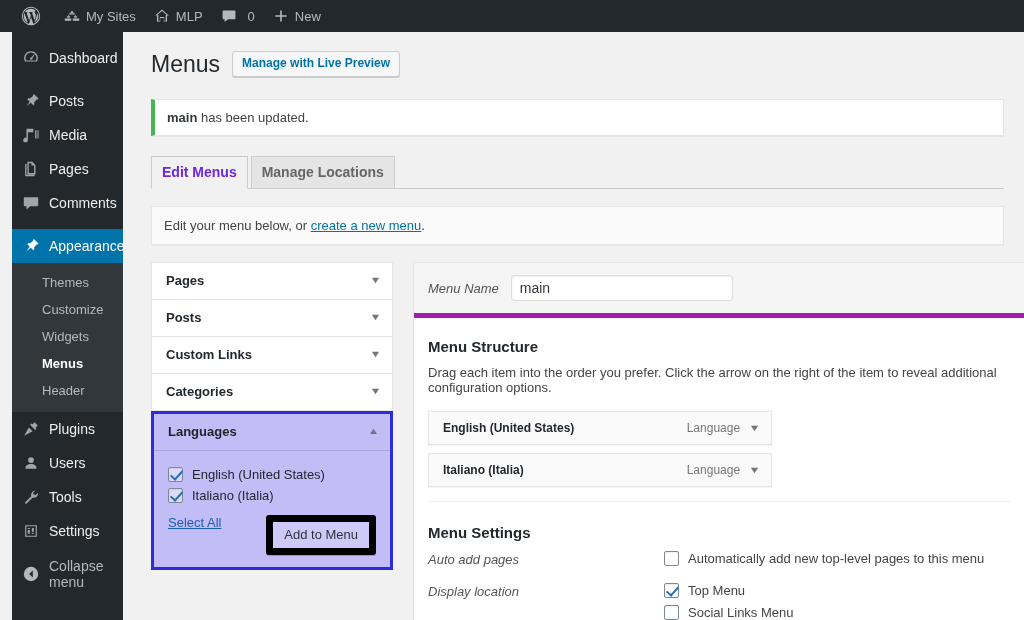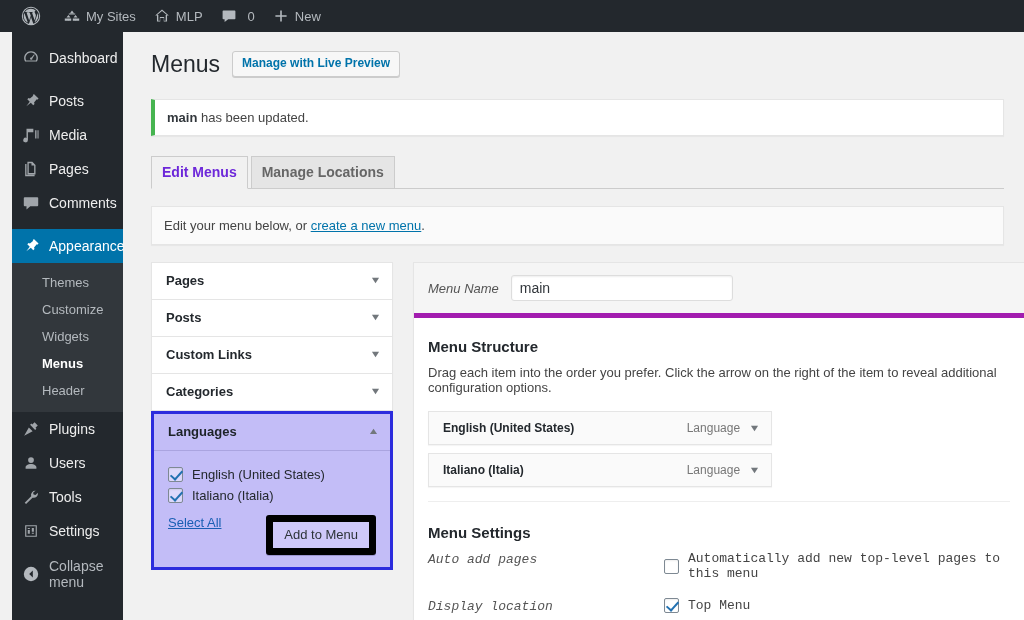--- a/index.html
+++ b/index.html
@@ -289,21 +289,21 @@
   }
   .menu-item-title { font-size: 12px; font-weight: bold; color: #23282d; flex: 1 1 auto; }
   .menu-item-type { font-size: 12px; color: #777; margin-right: 10px; }
   .menu-item-caret { font-size: 9px; color: #72777c; transform: scaleX(1.35); cursor:pointer; }
 
   .settings-divider {
     border-top: 1px solid #eee;
     margin: 14px 0 0 0;
   }
   .settings-block { padding: 14px 0 0 0; }
-  .setting-row { display: flex; margin-bottom: 10px; align-items: flex-start; font-family: Liberation Mono, monospace; }
+  .setting-row { display: flex; margin-bottom: 10px; align-items: flex-start; }
   .setting-label {
     font-style: italic; color: #555; font-size: 13px;
     width: 236px; flex: 0 0 236px; padding-top: 1px;
   }
   .setting-controls { flex: 1 1 auto; }
   .setting-check {
     display: flex; align-items: center;
     margin-bottom: 7px; font-size: 13px; color: #444;
   }
   .setting-check .cb { background: #fff; margin-right: 9px; box-shadow: inset 0 1px 2px rgba(0,0,0,.07); }

